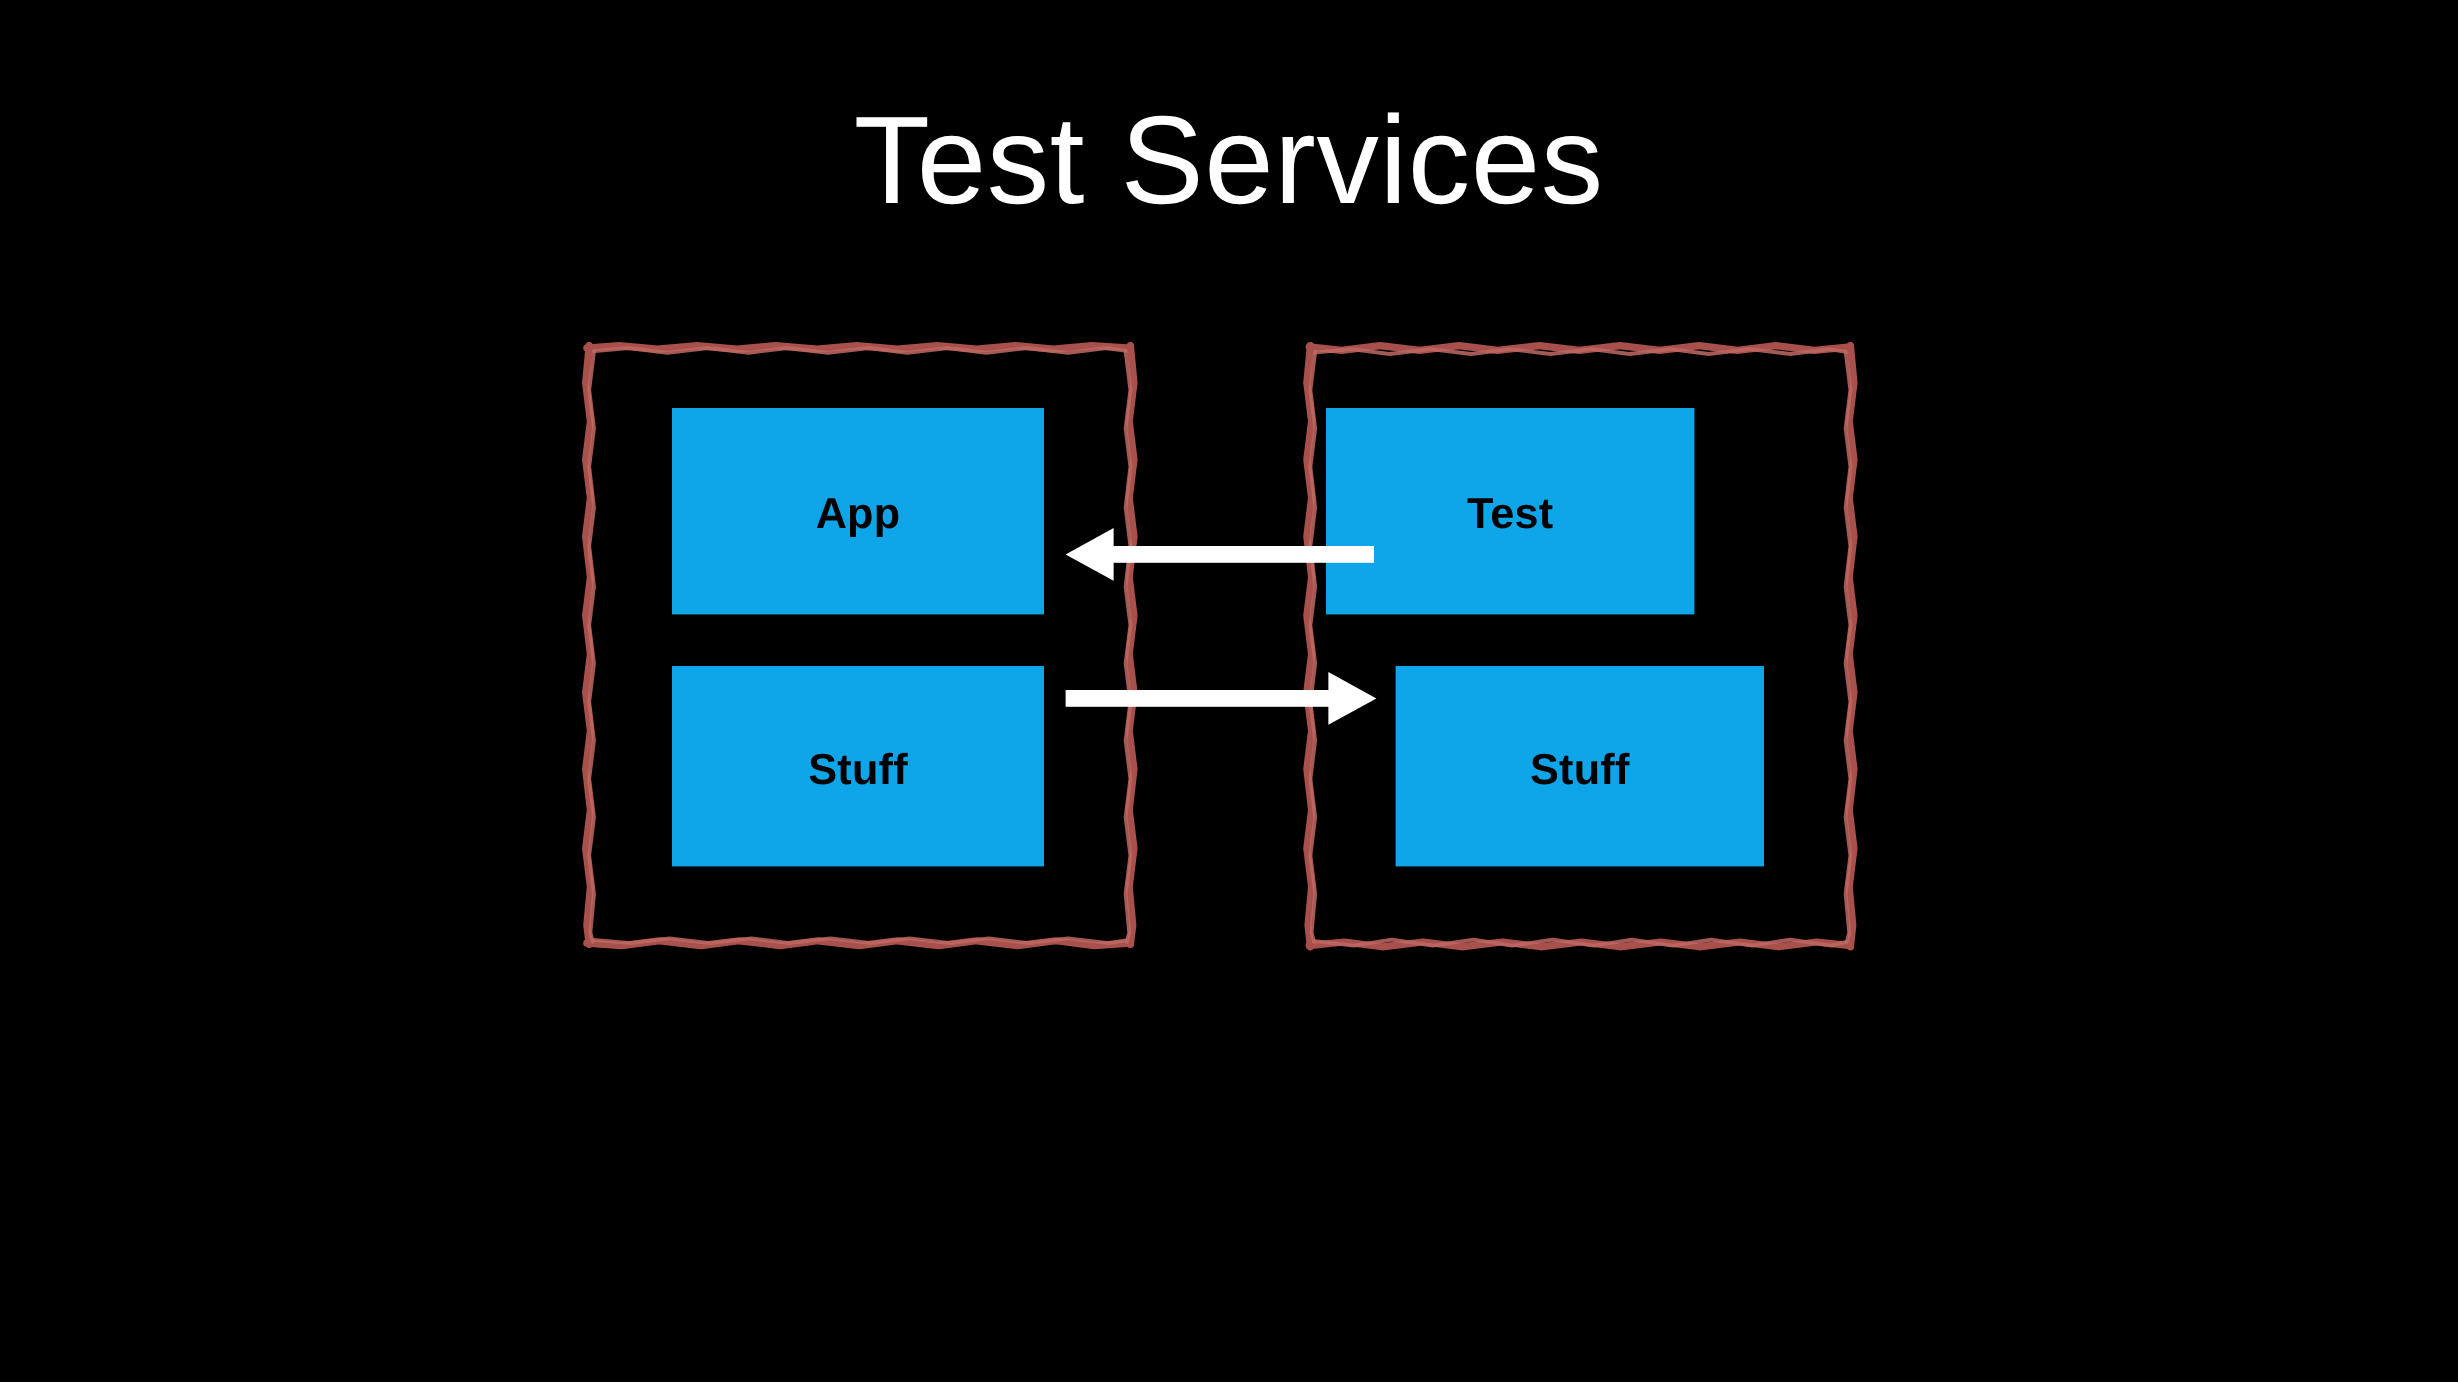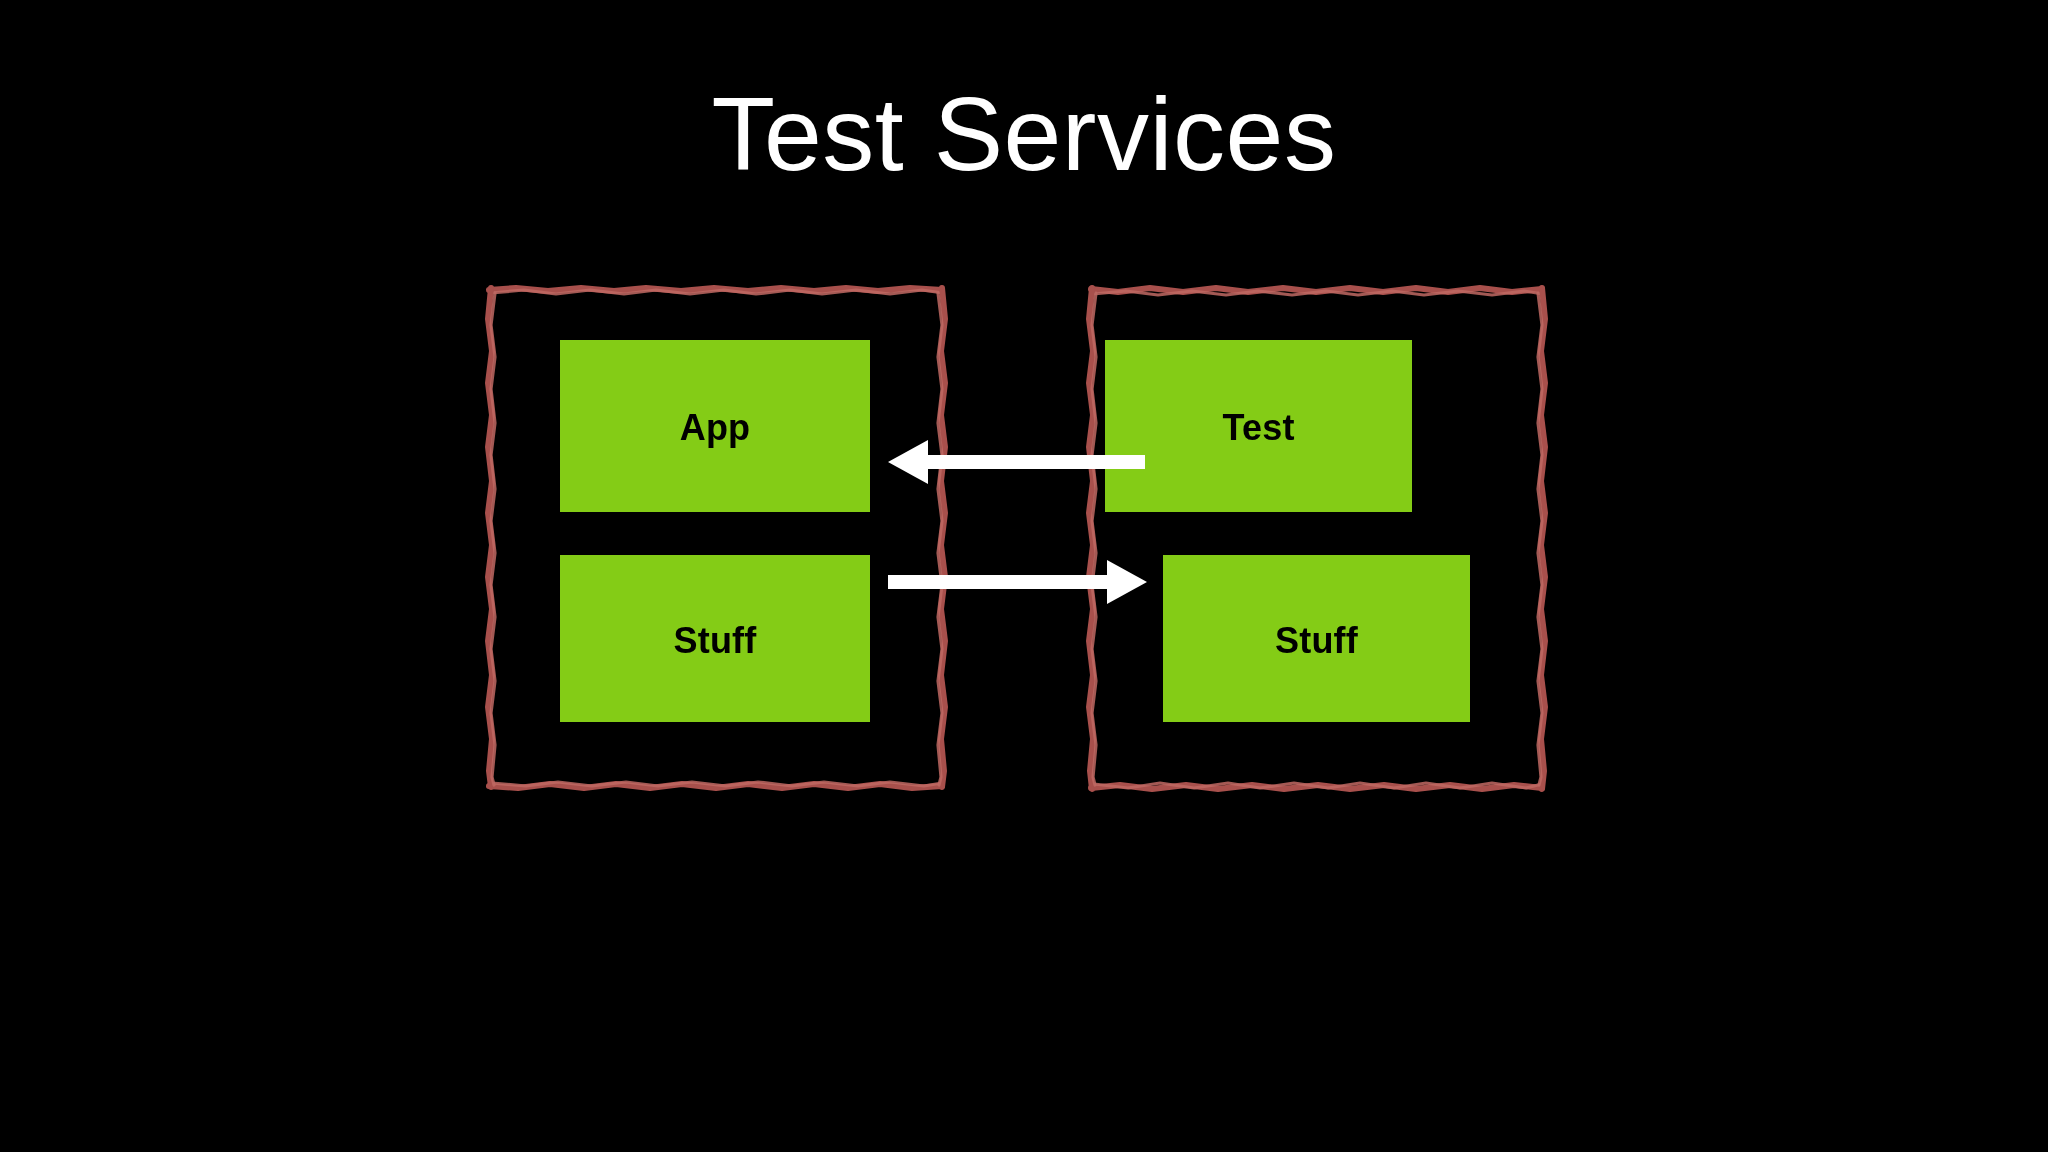--- a/index.html
+++ b/index.html
@@ -51,21 +51,21 @@
     overflow: visible;
     pointer-events: none;
   }
 
   #container-left  { left: 486px;  top: 285px; width: 460px; height: 505px; }
   #container-right { left: 1088px; top: 285px; width: 458px; height: 507px; }
 
   
   .service-box {
     position: absolute;
-    background: #84cc16;
+    background: #0ea5e9;
     color: #000000;
     display: flex;
     align-items: center;
     justify-content: center;
     font-family: "Liberation Sans", sans-serif;
     font-weight: bold;
     font-size: 36px;
     letter-spacing: 0.2px;
   }
   .service-box .box-label {

